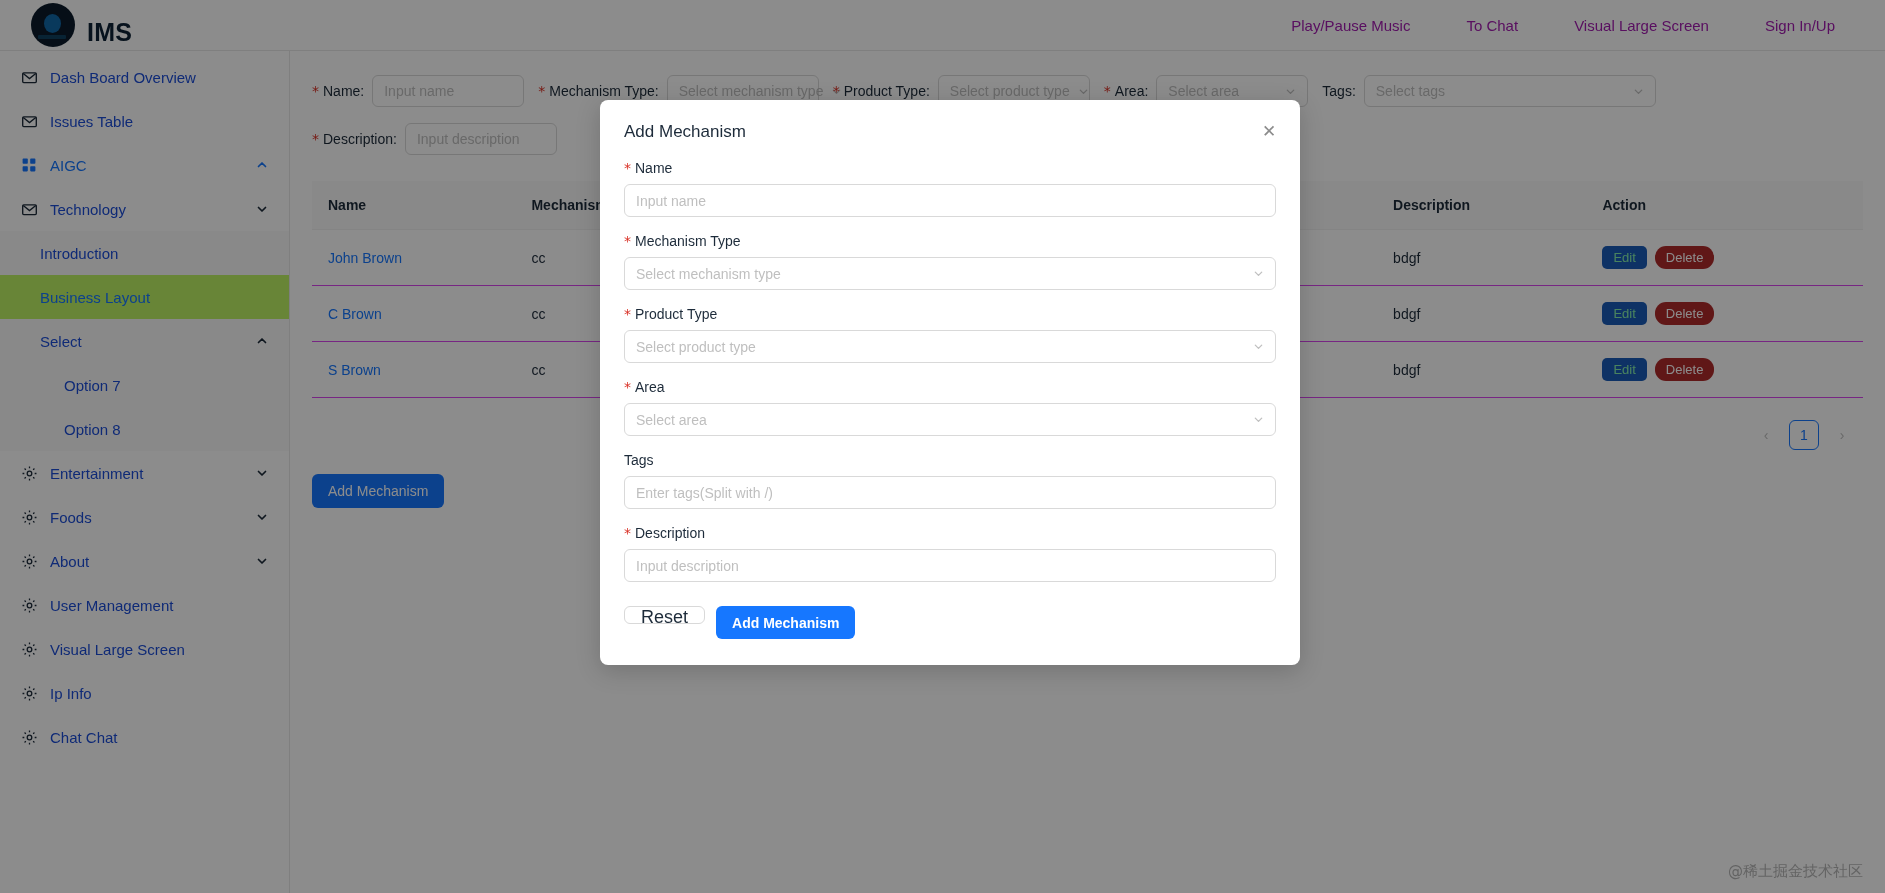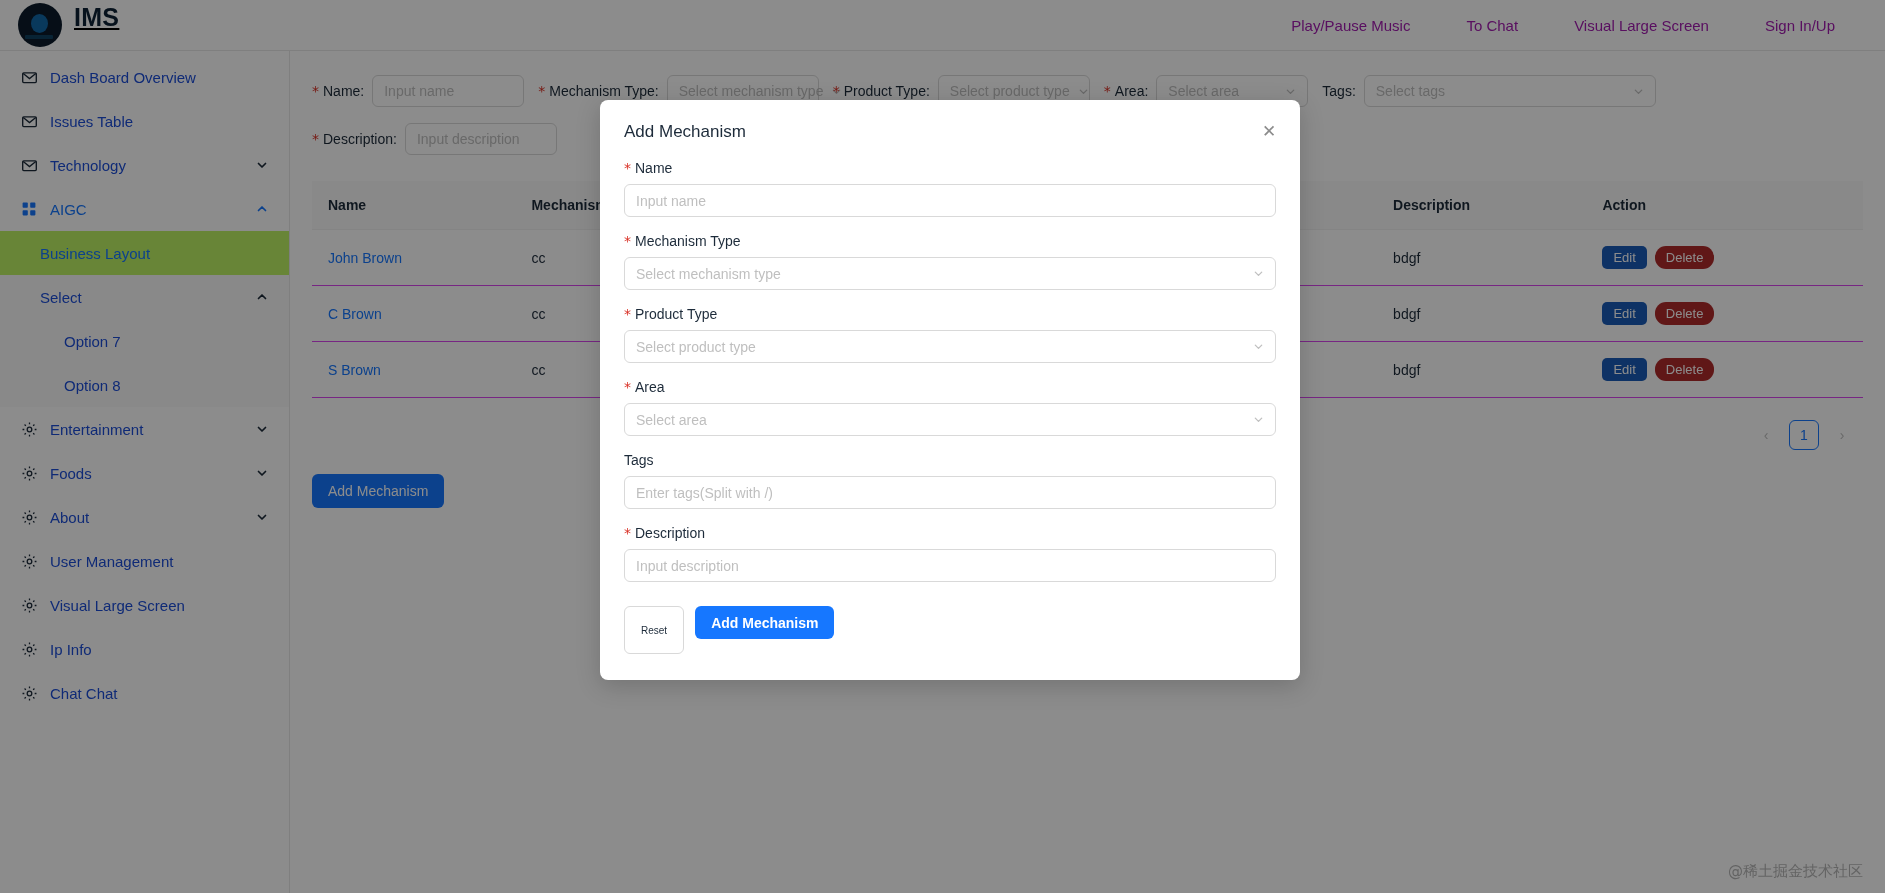--- a/index.html
+++ b/index.html
@@ -15,21 +15,21 @@
   #page { position: absolute; inset: 0; }
   #dim  { position: absolute; inset: 0; background: rgba(0,0,0,0.45); z-index: 50; }
 
   
   .header {
     height: 51px; background: #ffffff;
     display: flex; align-items: center;
     border-bottom: 1px solid #e8e8e8;
     position: relative;
   }
-  .brand { display: flex; align-items: flex-start; gap: 12px; padding-left: 18px; width: 290px; text-decoration: underline; }
+  .brand { display: flex; align-items: flex-end; gap: 12px; padding-left: 31px; width: 290px; }
   .logo {
     width: 44px; height: 44px; border-radius: 50%;
     background: #0b1b2b; position: relative; flex: none;
   }
   .logo .dot {
     position: absolute; left: 13px; top: 11px;
     width: 17px; height: 19px; border-radius: 50%; background: #1268a8;
   }
   .logo .bar {
     position: absolute; left: 7px; bottom: 8px;
@@ -100,21 +100,21 @@
   .tbl td {
     font-size: 14px; color: #1d2b3a; padding: 16px 16px;
     border-bottom: 1px solid #d946ef; white-space: nowrap;
   }
   .link { color: #1677ff; cursor: pointer; }
   .tag {
     display: inline-block; border: 1px solid #91caff; background: #e6f4ff;
     color: #1677ff; font-size: 12px; border-radius: 4px; padding: 1px 7px;
   }
   .btn-edit {
-    background: #1b5cb8; color: #ffffff; border: none; border-radius: 5px;
+    background: #1b5cb8; color: #86efac; border: none; border-radius: 5px;
     font-size: 13px; padding: 4px 11px; cursor: pointer; margin-right: 8px;
     font-family: "Liberation Sans", sans-serif;
   }
   .btn-del {
     background: #b02a2a; color: #fff; border: none; border-radius: 11px;
     font-size: 13px; padding: 4px 11px; cursor: pointer;
     font-family: "Liberation Sans", sans-serif;
   }
 
   
@@ -157,21 +157,21 @@
   .form-row { margin-bottom: 16px; }
   .form-label { font-size: 14px; color: #1d2b3a; margin-bottom: 8px; display: block; }
   .form-ctl {
     width: 100%; height: 33px; border: 1px solid #d9d9d9; border-radius: 6px;
     display: flex; align-items: center; padding: 0 11px;
     font-size: 14px; color: #bfbfbf; background: #fff; justify-content: space-between;
   }
   .form-actions { display: flex; gap: 11px; margin-top: 24px; }
   .btn-reset {
     background: #fff; border: 1px solid #d9d9d9; border-radius: 6px;
-    font-size: 10px; color: #1d2b3a; height: 48px; padding: 0 16px; cursor: pointer;
+    font-size: 18px; color: #1d2b3a; height: 18px; padding: 0 16px; cursor: pointer;
     font-family: "Liberation Sans", sans-serif;
   }
   .btn-submit {
     background: #1677ff; border: none; border-radius: 6px; color: #fff;
     font-size: 14px; font-weight: bold; height: 33px; padding: 0 16px; cursor: pointer;
     font-family: "Liberation Sans", sans-serif;
   }
 </style>
 </head>
 <body>
@@ -210,51 +210,54 @@
           </div>
           <div class="menu-item lvl1">
             <span class="mi-icon">
               <svg width="17" height="17" viewBox="0 0 20 20" fill="none" stroke="#1d2b3a" stroke-width="1.6">
                 <rect x="2" y="4.5" width="16" height="11.5" rx="1.2"></rect>
                 <path d="M2.6 5.3 10 11.2 17.4 5.3"></path>
               </svg>
             </span>
             <span class="mi-label">Issues Table</span>
           </div>
-          <div class="menu-item lvl1">
-            <span class="mi-icon">
-              <svg width="17" height="17" viewBox="0 0 20 20" fill="none" stroke="#1d2b3a" stroke-width="1.6">
-                <rect x="2" y="4.5" width="16" height="11.5" rx="1.2"></rect>
-                <path d="M2.6 5.3 10 11.2 17.4 5.3"></path>
-              </svg>
-            </span>
-            <span class="mi-label">Technology</span>
-            <span class="mi-arrow">
-              <svg width="12" height="12" viewBox="0 0 12 12" fill="none" stroke="#1d2b3a" stroke-width="1.7" stroke-linecap="round" stroke-linejoin="round">
-                <path d="M2.5 4.5 6 8 9.5 4.5"></path>
-              </svg>
-            </span>
-          </div>
           <div class="menu-item lvl1 sel">
             <span class="mi-icon">
               <svg width="16" height="16" viewBox="0 0 20 20" fill="#1677ff">
                 <rect x="2" y="2" width="6.5" height="6.5" rx="1"></rect>
                 <rect x="11.5" y="2" width="6.5" height="6.5" rx="1"></rect>
                 <rect x="2" y="11.5" width="6.5" height="6.5" rx="1"></rect>
                 <rect x="11.5" y="11.5" width="6.5" height="6.5" rx="1"></rect>
               </svg>
             </span>
             <span class="mi-label">AIGC</span>
             <span class="mi-arrow">
               <svg width="12" height="12" viewBox="0 0 12 12" fill="none" stroke="#1677ff" stroke-width="1.7" stroke-linecap="round" stroke-linejoin="round">
                 <path d="M2.5 7.5 6 4 9.5 7.5"></path>
               </svg>
             </span>
           </div>
+          <div class="menu-item lvl1">
+            <span class="mi-icon">
+              <svg width="17" height="17" viewBox="0 0 20 20" fill="none" stroke="#1d2b3a" stroke-width="1.6">
+                <rect x="2" y="4.5" width="16" height="11.5" rx="1.2"></rect>
+                <path d="M2.6 5.3 10 11.2 17.4 5.3"></path>
+              </svg>
+            </span>
+            <span class="mi-label">Technology</span>
+            <span class="mi-arrow">
+              <svg width="12" height="12" viewBox="0 0 12 12" fill="none" stroke="#1d2b3a" stroke-width="1.7" stroke-linecap="round" stroke-linejoin="round">
+                <path d="M2.5 4.5 6 8 9.5 4.5"></path>
+              </svg>
+            </span>
+          </div>
           <div class="submenu-wrap">
+            <div class="menu-item lvl2">
+              <span class="mi-label">Introduction</span>
+            </div>
             <div class="menu-item lvl2 sel-bg">
               <span class="mi-label">Business Layout</span>
             </div>
             <div class="menu-item lvl2">
               <span class="mi-label">Select</span>
               <span class="mi-arrow">
                 <svg width="12" height="12" viewBox="0 0 12 12" fill="none" stroke="#1d2b3a" stroke-width="1.7" stroke-linecap="round" stroke-linejoin="round">
                   <path d="M2.5 7.5 6 4 9.5 7.5"></path>
                 </svg>
               </span>

